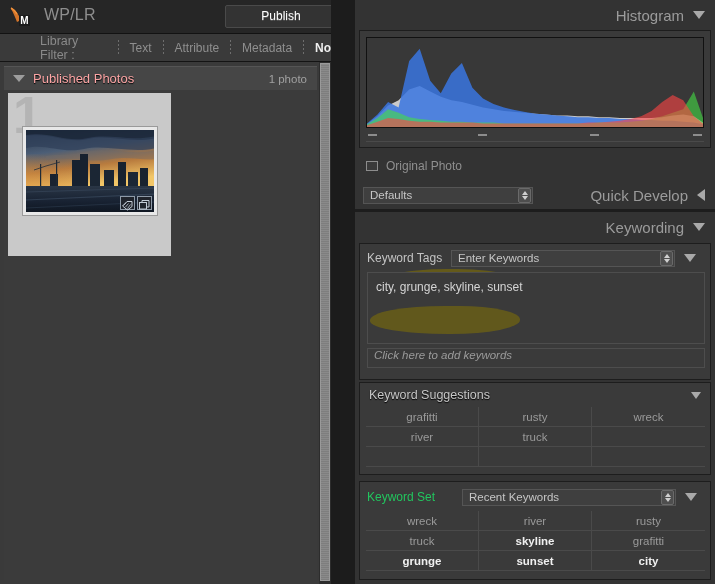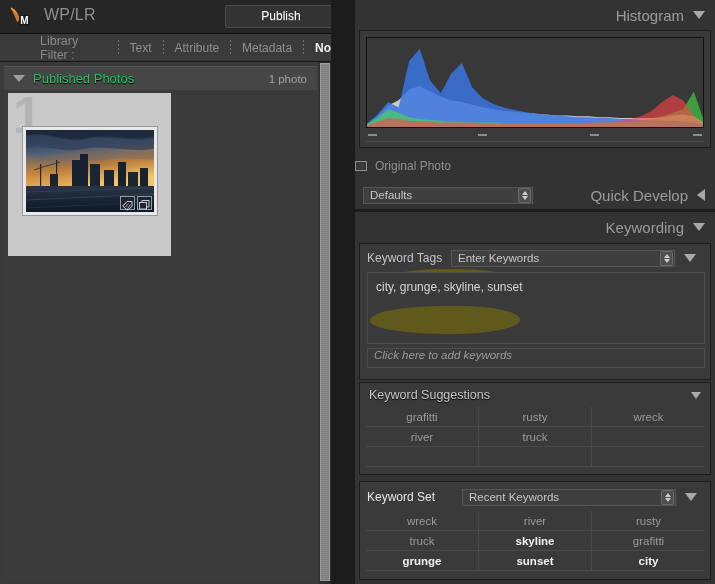--- a/index.html
+++ b/index.html
@@ -55,21 +55,21 @@
     position: absolute; left: 4px; top: 4px; width: 313px; height: 24px;
     background: #464646; border-top: 1px solid #555;
     display: flex; align-items: center;
   }
   .tri-left {
     width: 0; height: 0; margin-left: 9px; margin-right: 8px;
     border-left: 6px solid transparent; border-right: 6px solid transparent;
     border-top: 7px solid #9d9d9d;
   }
   .collection-title {
-    font-size: 13px; color: #22c55e; text-shadow: 0 1px 1px #000;
+    font-size: 13px; color: #fca5a5; text-shadow: 0 1px 1px #000;
   }
   .photo-count {
     position: absolute; right: 10px; font-size: 11.5px; color: #a0a0a0;
   }
   .grid-area {
     position: absolute; left: 4px; top: 28px; width: 313px; height: 490px;
     background: #3b3b3b;
   }
   .grid-cell {
     position: absolute; left: 4px; top: 3px; width: 163px; height: 163px;
@@ -148,21 +148,21 @@
   }
   .tick {
     position: absolute; top: 4px; width: 9px; height: 2px; background: #8d8d8d;
   }
   .hist-divider {
     position: absolute; left: 6px; top: 110px; width: 338px; height: 1px;
     background: #4a4a4a;
   }
   .orig-row {
     position: absolute; left: 355px; top: 157px; width: 360px; height: 18px;
-    display: flex; align-items: center; 
+    display: flex; align-items: center; padding-left: 11px;
   }
   .chk {
     width: 12px; height: 10px; border: 1px solid #8d8d8d; background: #3a3a3a;
     margin-right: 8px;
   }
   .orig-label { font-size: 12px; color: #8f8f8f; }
 
   
   .qd-row {
     position: absolute; left: 355px; top: 181px; width: 360px; height: 28px;
@@ -266,21 +266,21 @@
 
   
   .set-box {
     position: absolute; left: 4px; top: 481px; width: 352px; height: 99px;
     background: #3a3a3a; border: 1px solid #1d1d1d;
   }
   .set-row {
     position: absolute; left: 7px; top: 5px; width: 338px; height: 20px;
     display: flex; align-items: center;
   }
-  .set-label { font-size: 12px; color: #e5e5e5; width: 95px; }
+  .set-label { font-size: 12px; color: #22c55e; width: 95px; }
   .kw-outer-tri {
     width: 0; height: 0; margin-left: 9px;
     border-left: 6px solid transparent; border-right: 6px solid transparent;
     border-top: 8px solid #a9a9a9;
   }
 </style>
 </head>
 <body>
 
 <div id="app">

